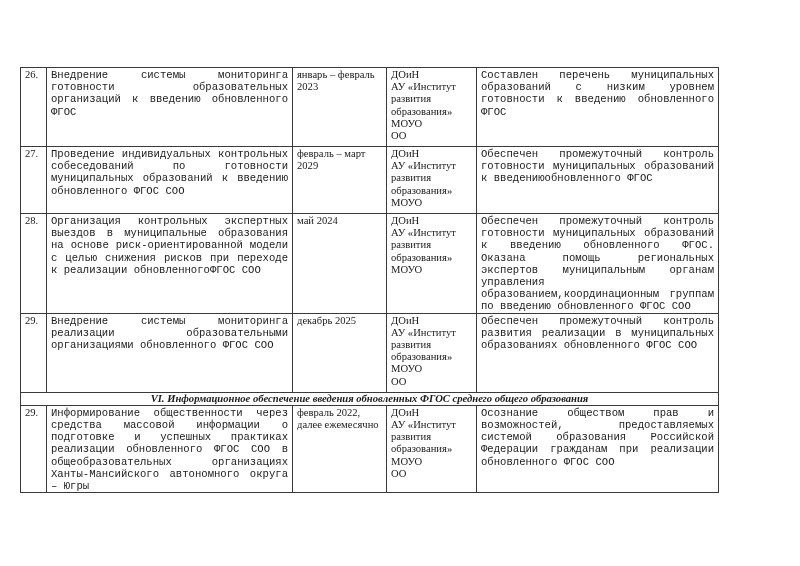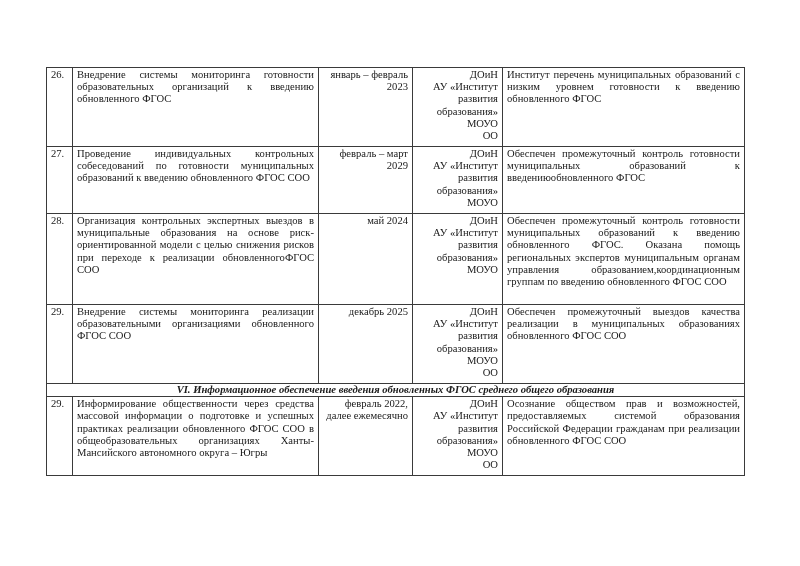--- a/index.html
+++ b/index.html
@@ -1,29 +1,29 @@
 <!DOCTYPE html>
 <html><head>
 <meta charset="utf-8">
 <style>
   html, body { margin: 0; padding: 0; background: #ffffff; }
   body { width: 800px; height: 566px; position: relative; overflow: hidden;
          font-family: "Liberation Serif", "DejaVu Serif", serif; color: #1a1a1a; }
-  table.plan { position: absolute; left: 46px; top: 67px; width: 698px;
+  table.plan { position: absolute; left: 20px; top: 67px; width: 698px;
                border-collapse: collapse; table-layout: fixed;
                font-size: 10.6px; line-height: 12.2px; }
   table.plan td { border: 1px solid #3a3a3a; vertical-align: top; padding: 1px 4px 0 4px; }
   col.c-num { width: 26px; }
   col.c-task { width: 246px; }
   col.c-date { width: 94px; }
   col.c-resp { width: 90px; }
   col.c-res { width: 242px; }
   td.num { padding-left: 3px; }
-  td.task, td.result { text-align: justify; }
-  td.date, td.resp { text-align: right; }
+  td.task, td.result { text-align: justify; font-family: Liberation Mono, monospace; }
+  td.date, td.resp { text-align: left; }
   .resp-line { display: block; }
   tr.section td { text-align: center; font-weight: bold; font-style: italic; padding: 0 4px; }
   tr.r26 td { height: 77px; }
   tr.r27 td { height: 65px; margin-left: 12px; }
   tr.r28 td { height: 89px; }
   tr.r29a td { height: 77px; }
   tr.r29b td { height: 77px; }
 </style>
 </head>
 <body>
@@ -42,21 +42,21 @@
       <td class="task">Внедрение системы мониторинга готовности образовательных организаций к введению обновленного ФГОС</td>
       <td class="date">январь – февраль 2023</td>
       <td class="resp">
         <span class="resp-line">ДОиН</span>
         <span class="resp-line">АУ «Институт</span>
         <span class="resp-line">развития</span>
         <span class="resp-line">образования»</span>
         <span class="resp-line">МОУО</span>
         <span class="resp-line">ОО</span>
       </td>
-      <td class="result">Институт перечень муниципальных образований с низким уровнем готовности к введению обновленного ФГОС</td>
+      <td class="result">Составлен перечень муниципальных образований с низким уровнем готовности к введению обновленного ФГОС</td>
     </tr>
     <tr class="r27">
       <td class="num">27.</td>
       <td class="task">Проведение индивидуальных контрольных собеседований по готовности муниципальных образований к введению обновленного ФГОС СОО</td>
       <td class="date">февраль – март 2029</td>
       <td class="resp">
         <span class="resp-line">ДОиН</span>
         <span class="resp-line">АУ «Институт</span>
         <span class="resp-line">развития</span>
         <span class="resp-line">образования»</span>
@@ -82,21 +82,21 @@
       <td class="task">Внедрение системы мониторинга реализации образовательными организациями обновленного ФГОС СОО</td>
       <td class="date">декабрь 2025</td>
       <td class="resp">
         <span class="resp-line">ДОиН</span>
         <span class="resp-line">АУ «Институт</span>
         <span class="resp-line">развития</span>
         <span class="resp-line">образования»</span>
         <span class="resp-line">МОУО</span>
         <span class="resp-line">ОО</span>
       </td>
-      <td class="result">Обеспечен промежуточный выездов качества реализации в муниципальных образованиях обновленного ФГОС СОО</td>
+      <td class="result">Обеспечен промежуточный контроль развития реализации в муниципальных образованиях обновленного ФГОС СОО</td>
     </tr>
     <tr class="section">
       <td colspan="5">VI. Информационное обеспечение введения обновленных ФГОС среднего общего образования</td>
     </tr>
     <tr class="r29b">
       <td class="num">29.</td>
       <td class="task">Информирование общественности через средства массовой информации о подготовке и успешных практиках реализации обновленного ФГОС СОО в общеобразовательных организациях Ханты-Мансийского автономного округа – Югры</td>
       <td class="date">февраль 2022, далее ежемесячно</td>
       <td class="resp">
         <span class="resp-line">ДОиН</span>

